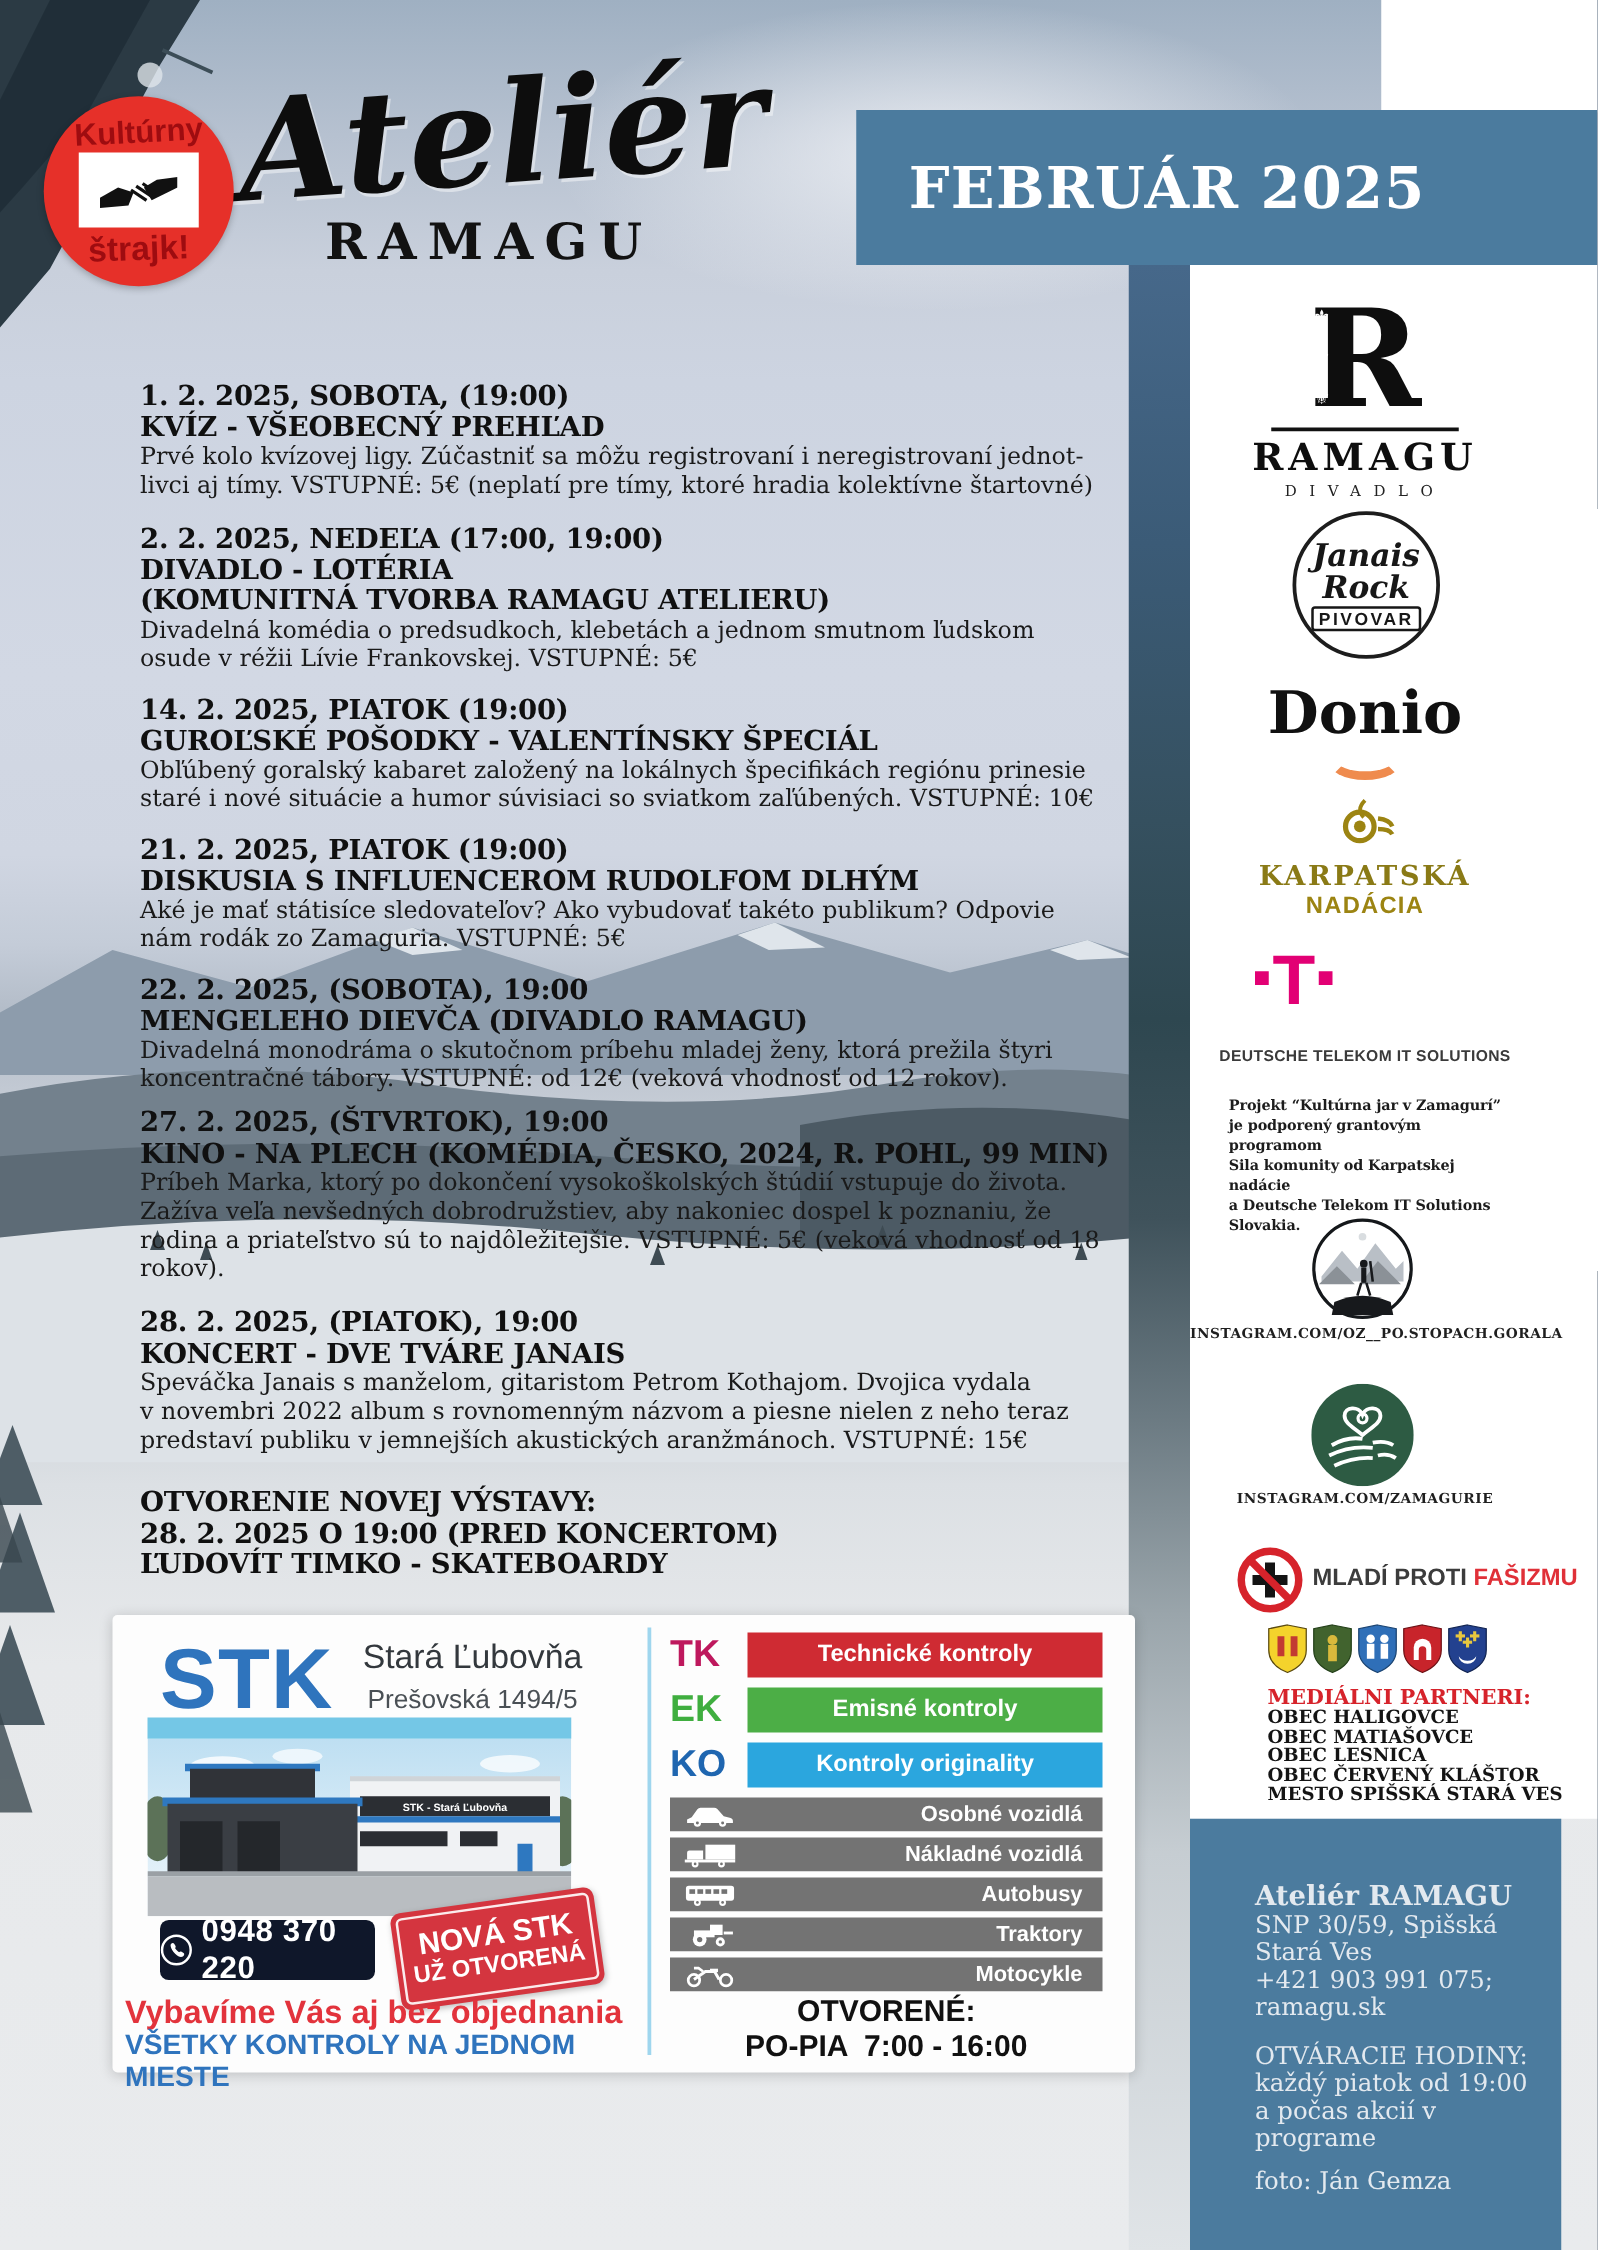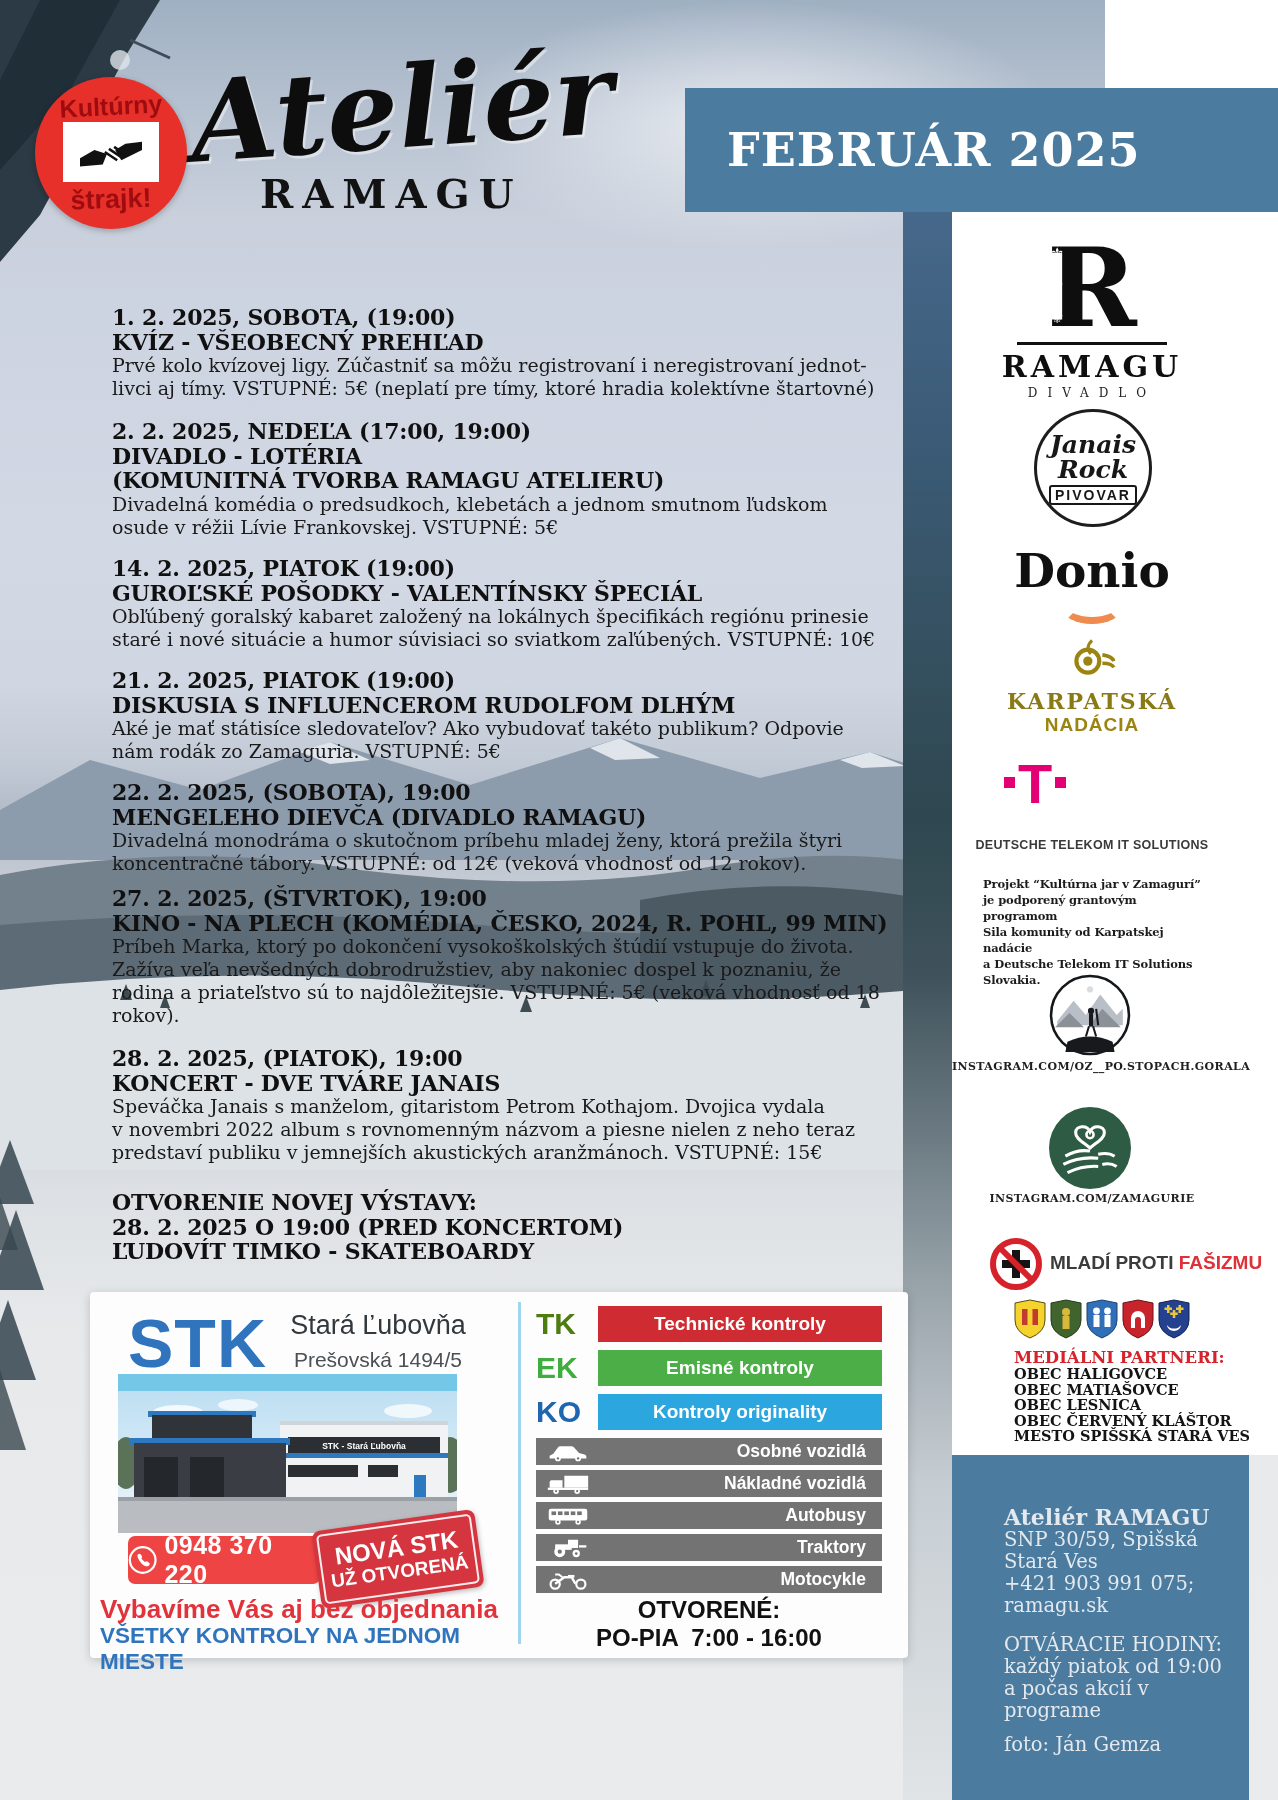--- a/index.html
+++ b/index.html
@@ -78,21 +78,21 @@
   
   .stk-box{left:90px;top:1292px;width:818px;height:366px;background:#fdfdfd;border-radius:4px;
     box-shadow:0 2px 10px rgba(0,0,0,.18);font-family:"Liberation Sans",sans-serif;}
   .stk-box .abs{position:absolute;}
   .stk-logo{left:38px;top:6px;font-size:68px;font-weight:800;color:#2f74bd;letter-spacing:1px;line-height:90px;}
   .stk-city{left:193px;top:18px;width:190px;text-align:center;}
   .stk-city-l1{font-size:27px;font-weight:500;color:#33383d;}
   .stk-city-l2{font-size:21px;color:#4a5055;margin-top:7px;}
   .stk-bar{left:28px;top:82px;width:339px;height:17px;background:#74c7e6;}
   .stk-scene{left:28px;top:99px;width:339px;height:142px;}
-  .stk-phone{left:38px;top:244px;width:192px;height:48px;background:#ef4444;border-radius:7px;
+  .stk-phone{left:38px;top:244px;width:172px;height:48px;background:#0f172a;border-radius:7px;
     display:flex;align-items:center;justify-content:space-between;gap:7px;}
   .stk-phone-num{color:#fff;font-size:25px;font-weight:800;letter-spacing:.5px;}
   .stamp{left:226px;top:228px;width:164px;height:78px;background:#d4353f;border-radius:8px;
     transform:rotate(-8deg);display:flex;flex-direction:column;align-items:center;justify-content:center;
     box-shadow:1px 2px 5px rgba(0,0,0,.25);}
   .stamp-inner{position:absolute;inset:4px;border:2px solid rgba(255,255,255,.9);border-radius:5px;}
   .stamp-l1{color:#fff;font-weight:800;font-size:24px;line-height:26px;}
   .stamp-l2{color:#fff;font-weight:700;font-size:19px;line-height:22px;}
   .stk-t1{left:10px;top:302px;width:430px;font-size:26px;font-weight:800;color:#e2333c;}
   .stk-t2{left:10px;top:331px;width:430px;font-size:22.5px;font-weight:800;color:#2f74bd;}
@@ -404,21 +404,21 @@
     </div>
     <div class="abs stamp">
       <div class="stamp-inner"></div>
       <div class="stamp-l1">NOVÁ STK</div>
       <div class="stamp-l2">UŽ OTVORENÁ</div>
     </div>
     <div class="abs stk-t1">Vybavíme Vás aj bez objednania</div>
     <div class="abs stk-t2">VŠETKY KONTROLY NA JEDNOM MIESTE</div>
     <div class="abs stk-div"></div>
 
-    <div class="abs chk-abbr" style="top:14px;color:#4d7c0f">TK</div>
+    <div class="abs chk-abbr" style="top:14px;color:#be185d">TK</div>
     <div class="abs chk-box" style="top:14px;background:#cf2b33">Technické kontroly</div>
     <div class="abs chk-abbr" style="top:58px;color:#3fae3f">EK</div>
     <div class="abs chk-box" style="top:58px;background:#4cae46">Emisné kontroly</div>
     <div class="abs chk-abbr" style="top:102px;color:#1f66b0">KO</div>
     <div class="abs chk-box" style="top:102px;background:#2ba6de">Kontroly originality</div>
 
     <div class="abs veh-row" style="top:146px">
       <svg class="veh-icon" viewBox="0 0 48 22">
         <path fill="#fff" d="M8 13 l5-7 q1-1.4 2.6-1.4 h12 q1.6 0 2.8 1.2 L36 12 l6 1.6 q2 .6 2 2.4 v2 h-40 v-3 z"></path>
         <circle cx="13" cy="18" r="3.2" fill="#fff"></circle>

